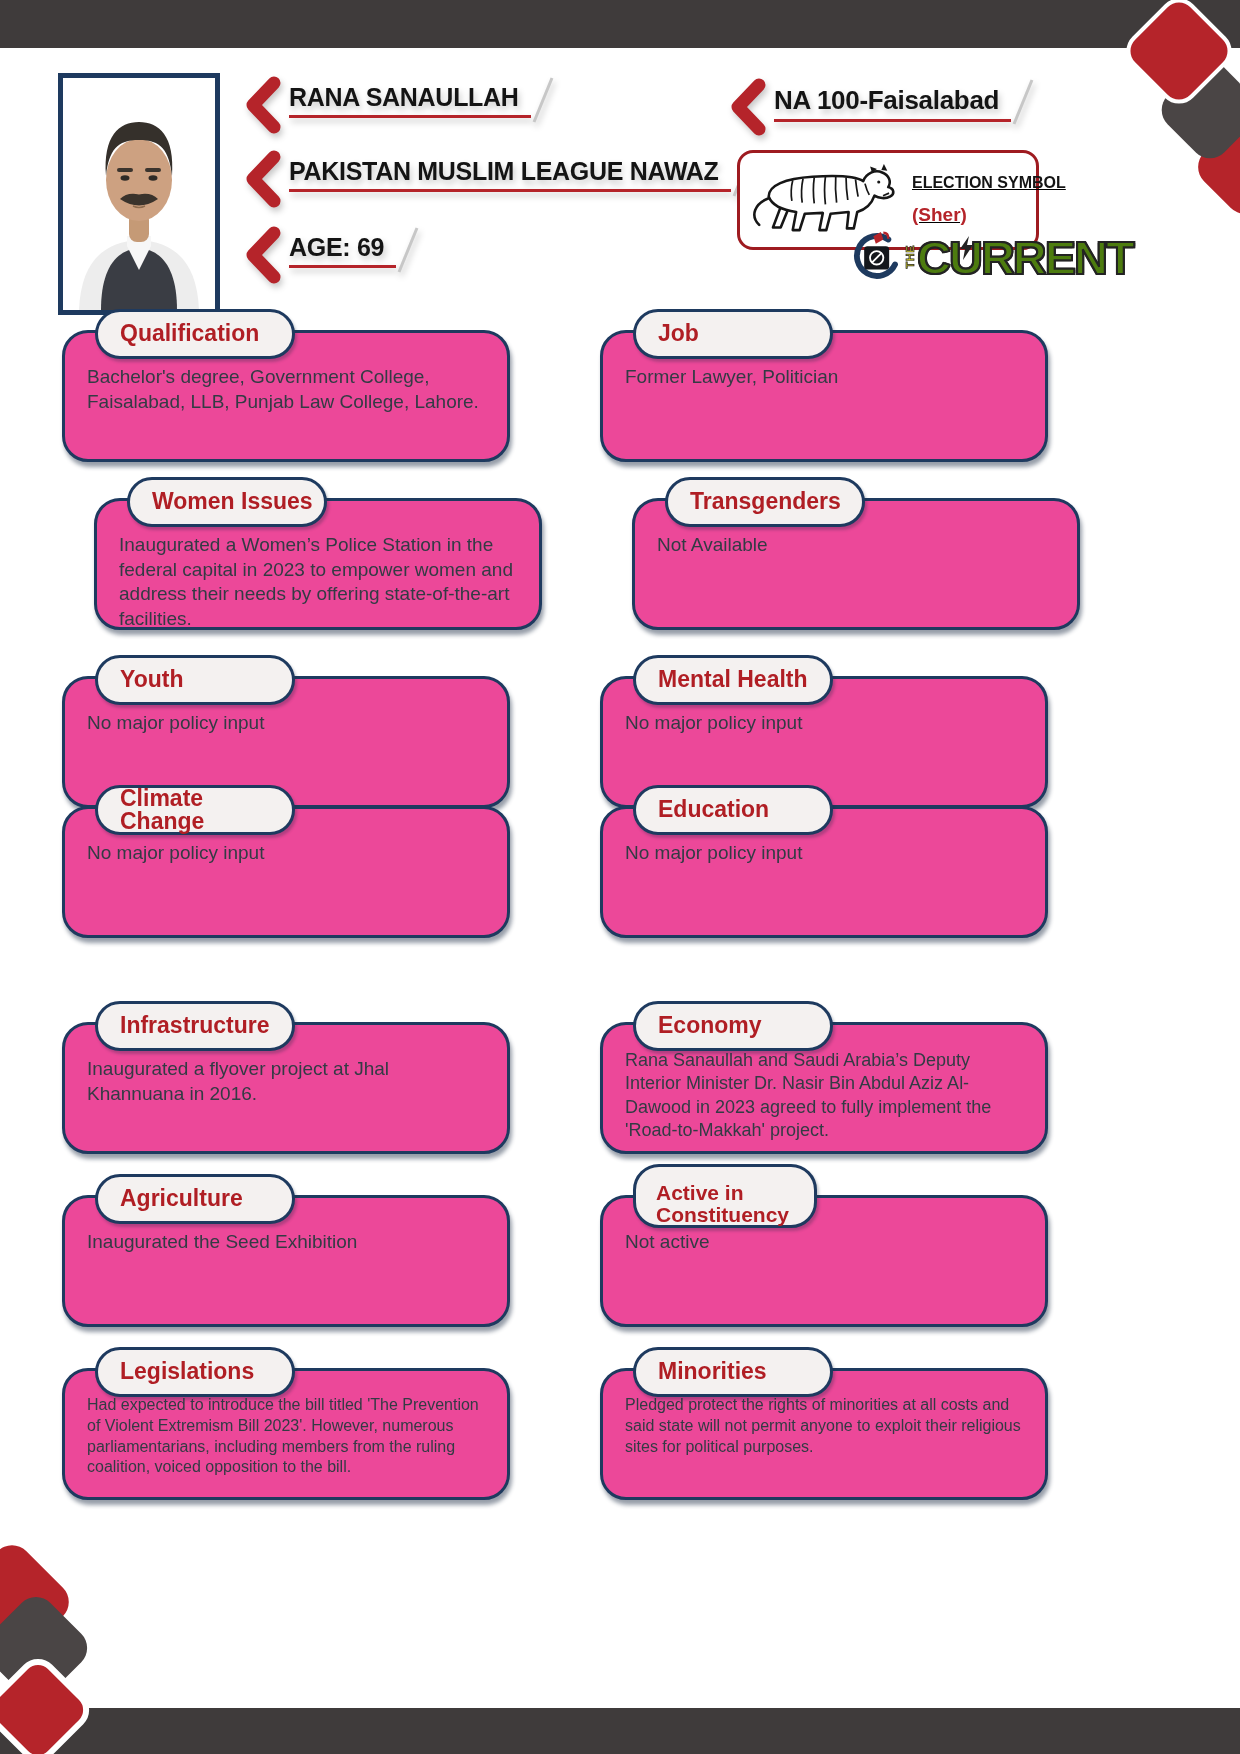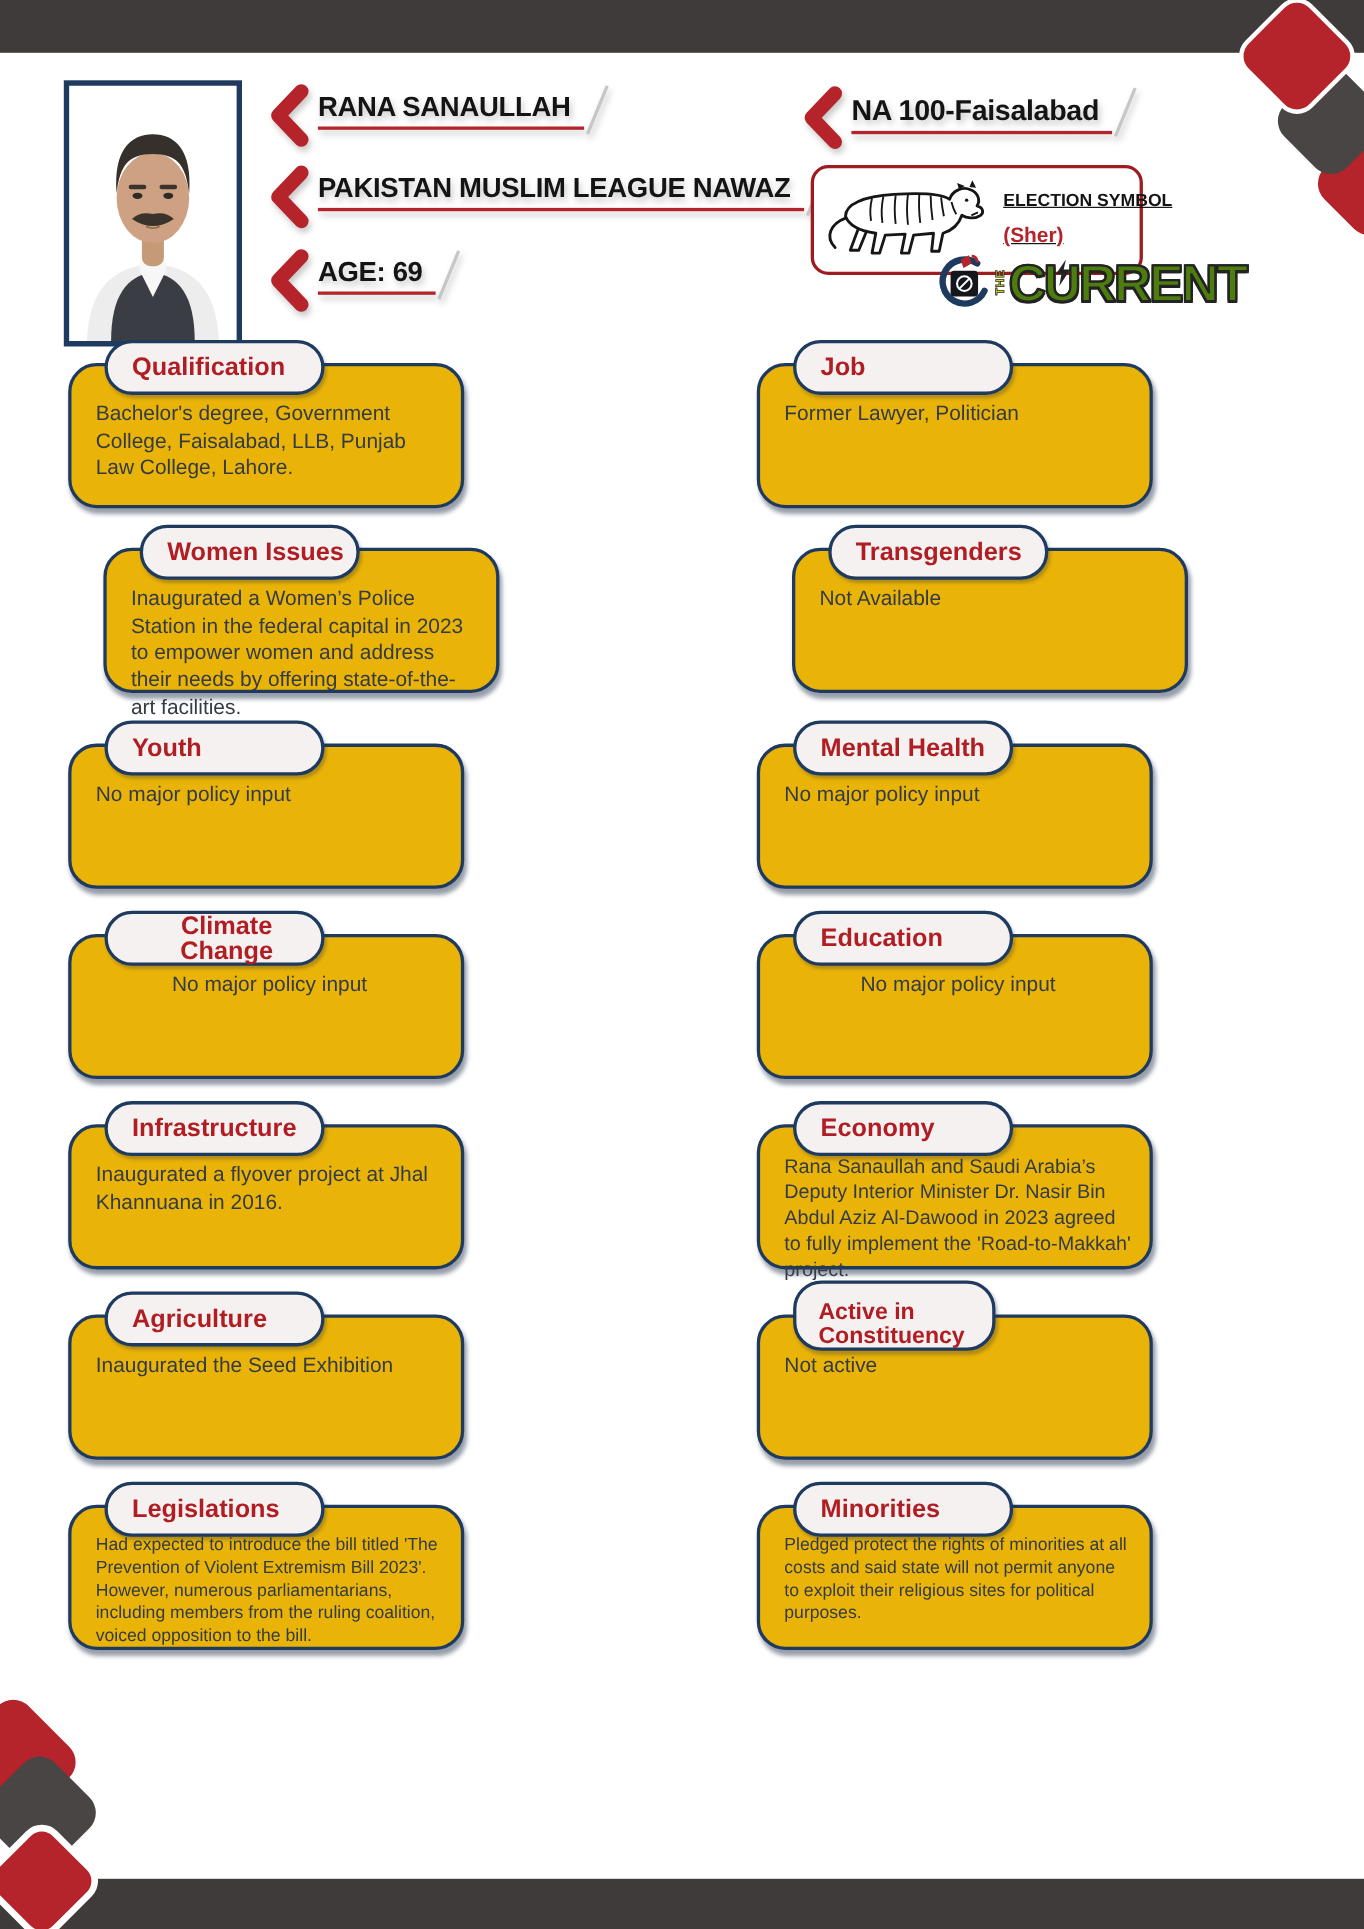--- a/index.html
+++ b/index.html
@@ -52,23 +52,23 @@
   .brand { display:flex; align-items:center; position:relative; }
   .brand-the { writing-mode:vertical-rl; transform:rotate(180deg); font-size:11px; font-weight:900;
                color:#ddd62a; -webkit-text-stroke:0.7px #232323; letter-spacing:0.5px; margin-right:1px; }
   .brand-current { font-size:47px; font-weight:700; color:#4d7c0f; letter-spacing:-2px;
                    -webkit-text-stroke:2px #232323;
                    text-shadow:1px 1px 0 #232323,-1px 1px 0 #232323,1px -1px 0 #232323,-1px -1px 0 #232323; }
   .bolt { position:absolute; left:56px; top:6px; z-index:3; }
 
   
   .row { position:absolute; left:62px; width:986px; display:flex; justify-content:space-between; z-index:2; }
-  .r1 { top:330px; } .r2 { top:498px;margin-left:32px; } .r3 { top:676px; } .r4 { top:849px;text-align:center; }
+  .r1 { top:330px; } .r2 { top:498px;margin-left:32px; } .r3 { top:676px; } .r4 { top:806px; }
   .r5 { top:1022px; } .r6 { top:1195px; } .r7 { top:1368px; }
-  .panel { position:relative; width:360px; height:132px; background:#eab308;
+  .panel { position:relative; width:448px; height:132px; background:#ec4899;
            border:3px solid #1e3a5f; border-radius:26px;
            box-shadow:2px 5px 4px rgba(25,40,65,0.45); }
   .pill { position:absolute; top:-24px; left:30px; width:200px; height:50px; background:#f4f1f0;
           border:3px solid #1e3a5f; border-radius:26px; display:flex; align-items:center;
           padding-left:22px; box-shadow:2px 3px 3px rgba(25,40,65,0.28); }
   .pill span { font-size:23px; font-weight:800; color:#b01e24; line-height:1.02; }
   .pill.tall { top:-34px; height:64px; width:184px; padding-left:20px;align-items:flex-end; }
   .pill.tall span { font-size:21px; }
   .pbody { padding:32px 16px 8px 22px; font-size:19px; line-height:1.3; color:#333b44; }
   .pbody.dense { font-size:18px; padding-top:24px; }

